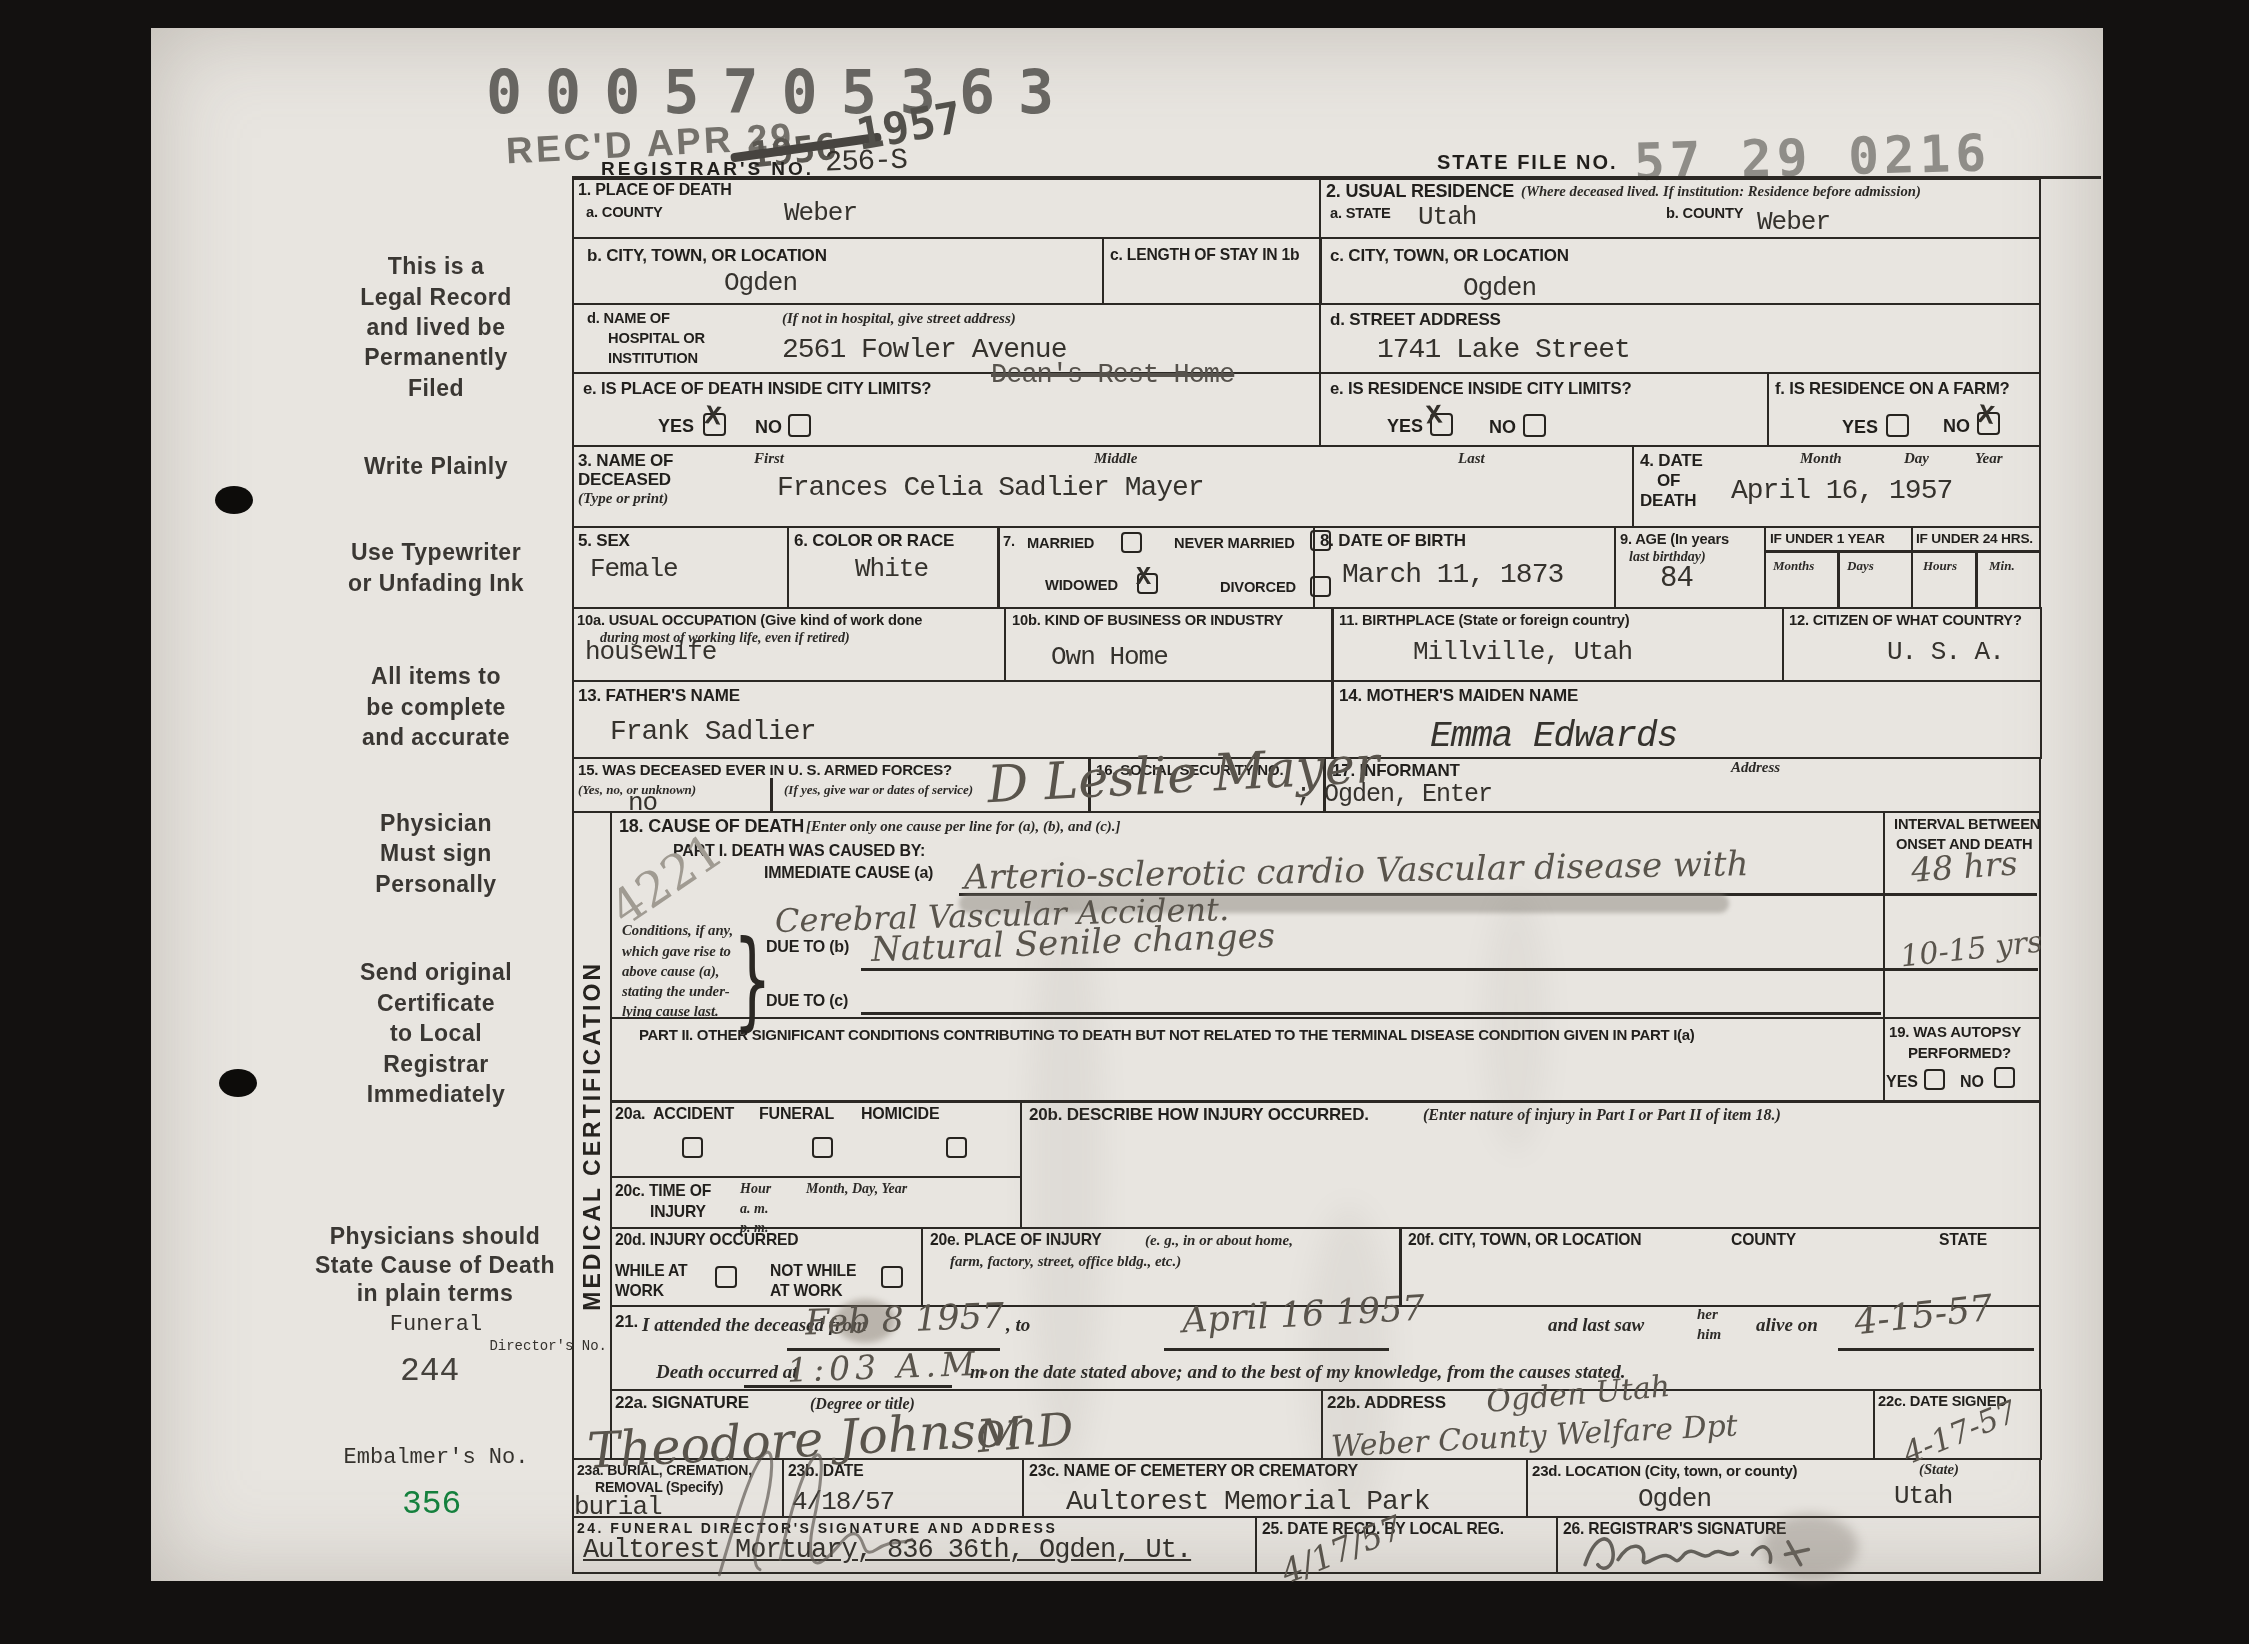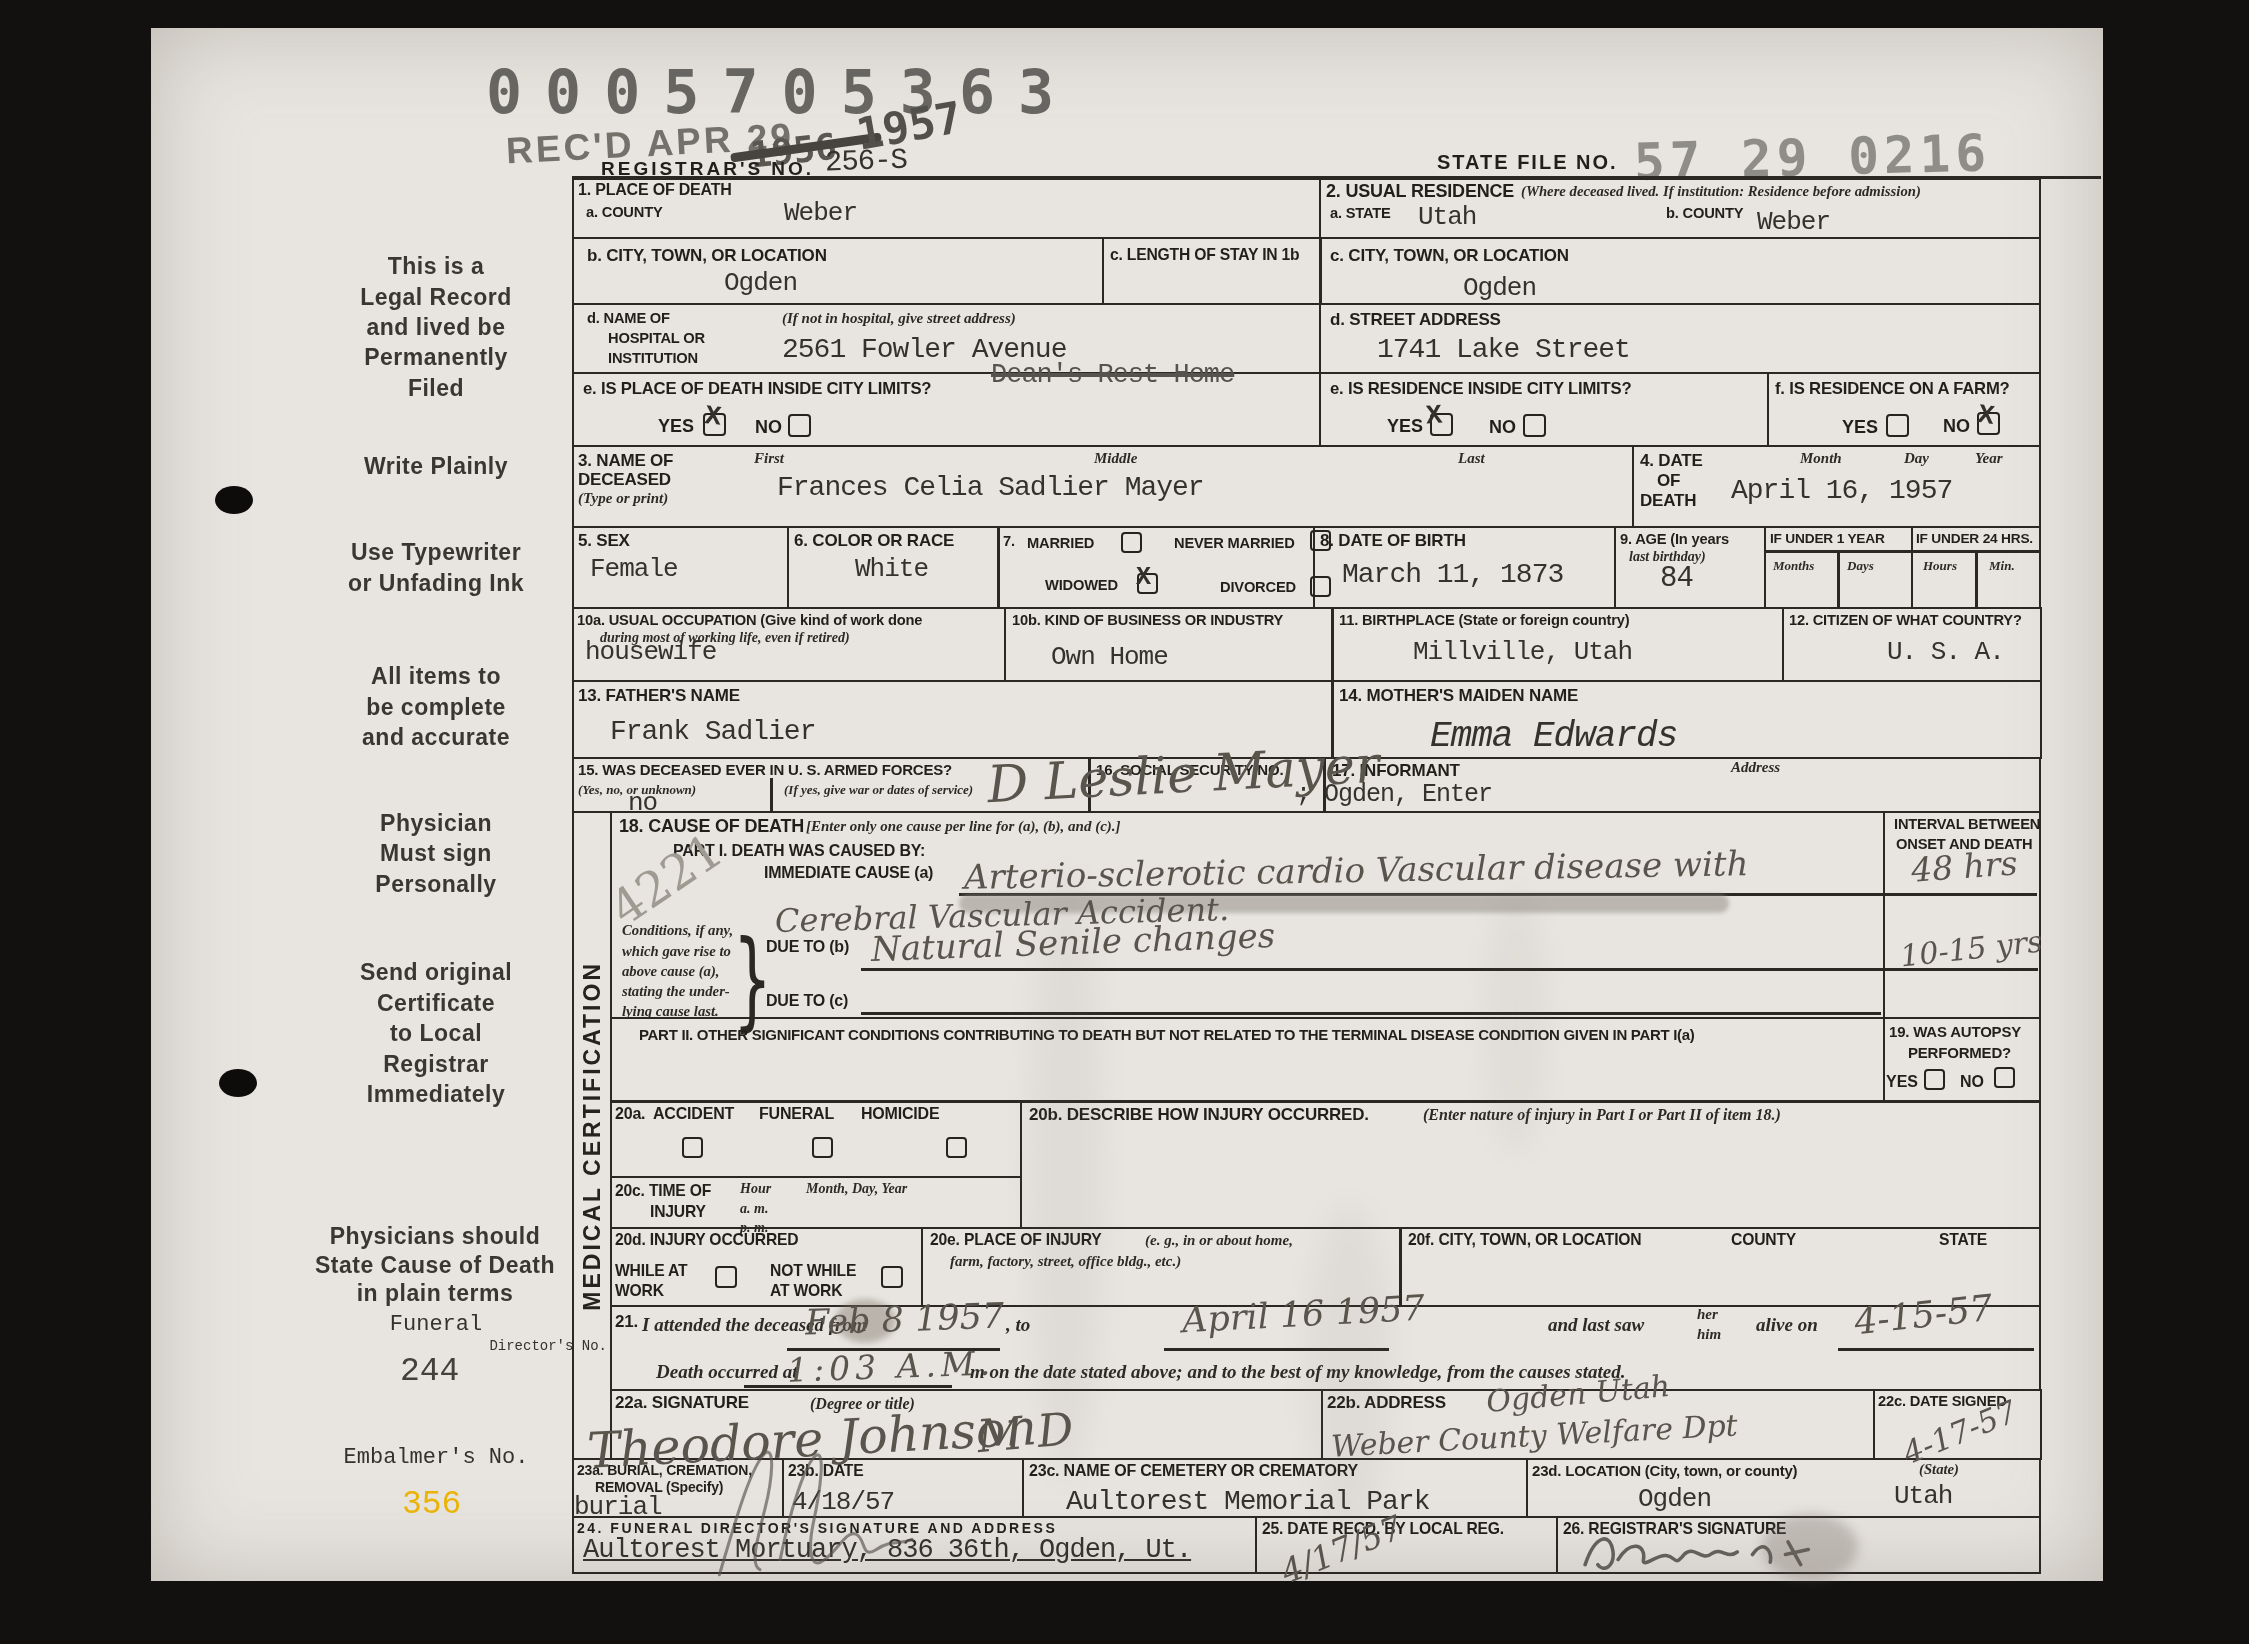--- a/index.html
+++ b/index.html
@@ -68,21 +68,21 @@
   <div class="side" style="top:1020px;">to Local</div>
   <div class="side" style="top:1051px;">Registrar</div>
   <div class="side" style="top:1081px;">Immediately</div>
   <div class="side" style="top:1223px;left:263px;width:344px;">Physicians should</div>
   <div class="side" style="top:1252px;left:263px;width:344px;">State Cause of Death</div>
   <div class="side" style="top:1280px;left:263px;width:344px;">in plain terms</div>
   <div class="sidemono" style="left:284px;top:1312px;width:304px;text-align:center;font-size:22px;">Funeral</div>
   <div class="sidemono" style="left:263px;top:1338px;width:344px;text-align:right;font-size:14px;">Director's No.</div>
   <div class="sidemono" style="left:400px;top:1353px;font-size:33px;color:#44413c;">244</div>
   <div class="sidemono" style="left:284px;top:1445px;width:304px;text-align:center;font-size:22px;">Embalmer's No.</div>
-  <div class="sidemono" style="left:402px;top:1486px;font-size:33px;color:#eab308;">356</div>
+  <div class="sidemono" style="left:402px;top:1486px;font-size:33px;color:#15803d;">356</div>
 
   <div class="hl" style="left:572px;top:176px;width:1529px;"></div>
   <div class="cell" style="left:572px;top:178px;width:749px;height:61px;"></div>
   <div class="cell" style="left:572px;top:237px;width:532px;height:68px;"></div>
   <div class="cell" style="left:1102px;top:237px;width:220px;height:68px;"></div>
   <div class="cell" style="left:572px;top:303px;width:749px;height:71px;"></div>
   <div class="cell" style="left:572px;top:372px;width:749px;height:75px;"></div>
   <div class="cell" style="left:1319px;top:178px;width:722px;height:61px;"></div>
   <div class="cell" style="left:1319px;top:237px;width:722px;height:68px;"></div>
   <div class="cell" style="left:1319px;top:303px;width:722px;height:71px;"></div>

